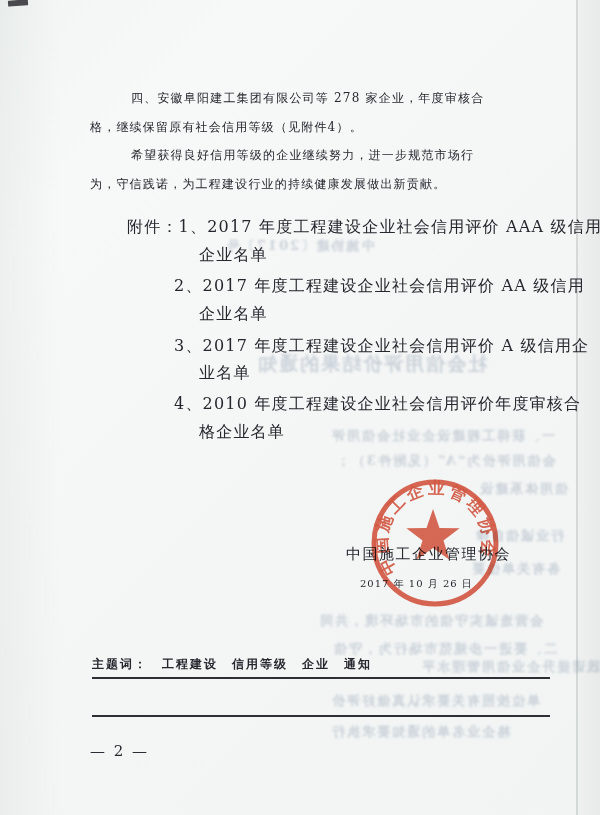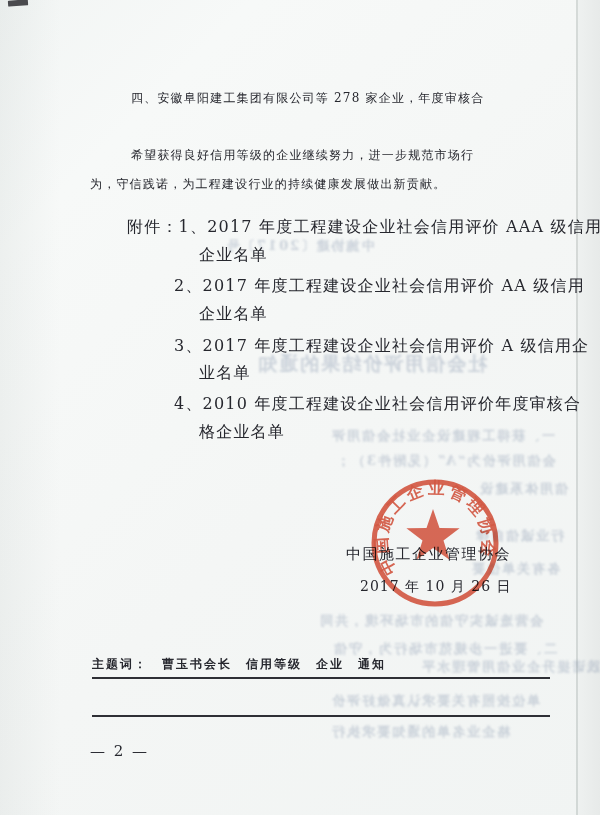--- a/index.html
+++ b/index.html
@@ -34,21 +34,21 @@
     background: linear-gradient(to right, rgba(190,198,196,0.18), rgba(190,198,196,0));
   }
 
   .txt {
     position: absolute; white-space: nowrap;
     font-size: 16px; letter-spacing: 1px; line-height: 1.2;
   }
   .body-line { font-size: 12px; letter-spacing: 1.2px; }
   .attach-line { font-size: 16px; letter-spacing: 1.2px; }
   .sig { font-size: 15px; letter-spacing: 1.5px; }
-  .date { font-size: 14px; letter-spacing: 1px; }
+  .date { font-size: 10px; letter-spacing: 1px; }
 
   .kw-row { position: absolute; left: 92px; top: 653px; white-space: nowrap; }
   .kw-label, .kw-term { font-weight: bold; font-size: 12px; letter-spacing: 2px; }
   .kw-term { margin-left: 14px; }
   .kw-term:first-of-type { margin-left: 2px; }
 
   .cc-row { position: absolute; left: 110px; top: 689px; white-space: nowrap; }
   .cc-label, .cc-text { font-size: 16px; letter-spacing: 3.5px; }
 
   .rule { position: absolute; left: 92px; width: 458px; height: 2px; background: #2e2f35; }
@@ -87,20 +87,21 @@
   <div class="bleed" style="left:478px; top:480px; font-size:13px;">信用体系建设</div>
   <div class="bleed" style="left:474px; top:527px; font-size:13px;">行业诚信自律</div>
   <div class="bleed" style="left:470px; top:560px; font-size:13px;">各有关单位要</div>
   <div class="bleed" style="left:318px; top:612px; font-size:13px;">会营造诚实守信的市场环境，共同</div>
   <div class="bleed" style="left:332px; top:640px; font-size:13px;">二、要进一步规范市场行为，守信</div>
   <div class="bleed" style="left:420px; top:658px; font-size:13px;">践诺提升企业信用管理水平</div>
   <div class="bleed" style="left:330px; top:692px; font-size:13px;">单位按照有关要求认真做好评价</div>
   <div class="bleed" style="left:330px; top:723px; font-size:13px;">格企业名单的通知要求执行</div>
 
   <div class="txt body-line" style="left:131px; top:91px;">四、安徽阜阳建工集团有限公司等 278 家企业，年度审核合</div>
+  <div class="txt body-line" style="left:90px;  top:120px;">格，继续保留原有社会信用等级（见附件4）。</div>
   <div class="txt body-line" style="left:131px; top:148px;">希望获得良好信用等级的企业继续努力，进一步规范市场行</div>
   <div class="txt body-line" style="left:90px;  top:177px;">为，守信践诺，为工程建设行业的持续健康发展做出新贡献。</div>
 
   <div class="txt attach-line" style="left:127px; top:217px;">附件：1、2017 年度工程建设企业社会信用评价 AAA 级信用</div>
   <div class="txt attach-line" style="left:199px; top:245px;">企业名单</div>
   <div class="txt attach-line" style="left:174px; top:276px;">2、2017 年度工程建设企业社会信用评价 AA 级信用</div>
   <div class="txt attach-line" style="left:199px; top:304px;">企业名单</div>
   <div class="txt attach-line" style="left:174px; top:336px;">3、2017 年度工程建设企业社会信用评价 A 级信用企</div>
   <div class="txt attach-line" style="left:199px; top:363px;">业名单</div>
   <div class="txt attach-line" style="left:174px; top:394px;">4、2010 年度工程建设企业社会信用评价年度审核合</div>
@@ -114,21 +115,21 @@
     <polygon points="78,46 84.5,65.1 104.6,65.3 88.5,77.4 94.5,96.7 78,85 61.5,96.7 67.5,77.4 51.4,65.3 71.5,65.1" fill="#d8452d" opacity="0.9"></polygon>
     <defs>
       <path id="sealArc" d="M 43.2,109.6 A 48,48 0 1 1 116.8,109.6" fill="none"></path>
     </defs>
     <text font-size="16.5" fill="#d8452d" opacity="0.92" font-family="DejaVu Serif, Liberation Serif, serif" font-weight="bold">
       <textPath href="#sealArc" startOffset="2" textLength="196" lengthAdjust="spacing">中国施工企业管理协会</textPath>
     </text>
   </svg>
 
   <div class="kw-row">
-    <span class="kw-label">主题词：</span><span class="kw-term">曹玉书会长</span><span class="kw-term">信用等级</span><span class="kw-term">企业</span><span class="kw-term">通知</span>
+    <span class="kw-label">主题词：</span><span class="kw-term">工程建设</span><span class="kw-term">信用等级</span><span class="kw-term">企业</span><span class="kw-term">通知</span>
   </div>
   <div class="rule rule-1"></div>
 
   <div class="rule rule-2"></div>
 
   <div class="page-num">— 2 —</div>
 
 </div>
 
 </body></html>

